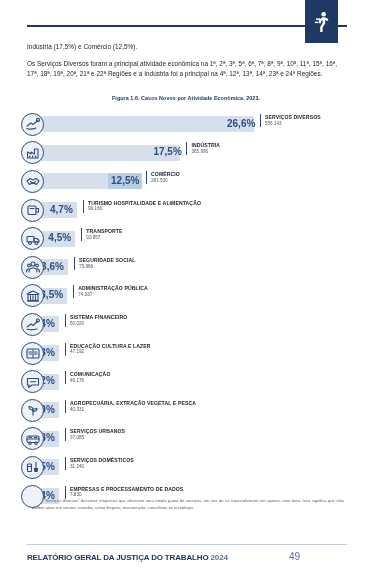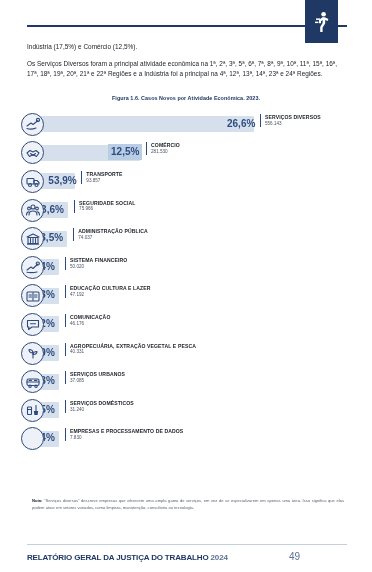--- a/index.html
+++ b/index.html
@@ -137,45 +137,80 @@
           <div class="pct" style="left: 185px;">26,6%</div>
           <div class="lbl" style="left: 221px;">
             <span class="name">SERVIÇOS DIVERSOS</span>
             <span class="count">556.143</span>
           </div>
         </div>
       </div>
       <div class="row">
         <div class="icon-wrap">
           <svg width="16" height="16" viewBox="0 0 16 16">
+            <path d="M2.5 13 L2.5 7 L6 9 L6 7 L9.5 9 L9.5 4 L13 4 L13 13 Z" fill="none" stroke="#2e4a7d" stroke-width="1.1" stroke-linecap="round" stroke-linejoin="round"></path>
+            <rect x="4" y="10.5" width="1.2" height="2.2" fill="#2e4a7d"></rect>
+            <rect x="7" y="10.5" width="1.2" height="2.2" fill="#2e4a7d"></rect>
+            <rect x="10" y="10.5" width="1.2" height="2.2" fill="#2e4a7d"></rect>
+          </svg>
+        </div>
+        <div class="bar-area">
+          <div class="bar" style="width: 141.447px;"></div>
+          <div class="pct" style="left: 111.447px;">17,5%</div>
+          <div class="lbl" style="left: 147.447px;">
+            <span class="name">INDÚSTRIA</span>
+            <span class="count">365.996</span>
+          </div>
+        </div>
+      </div>
+      <div class="row">
+        <div class="icon-wrap">
+          <svg width="16" height="16" viewBox="0 0 16 16">
             <path d="M2 8 L5 5.5 L8 7 L11 5.5 L14 8 L11.5 11.5 L8 9.5 L4.5 11.5 Z" fill="none" stroke="#2e4a7d" stroke-width="1.1" stroke-linecap="round" stroke-linejoin="round"></path>
             <path d="M5.5 8.5 L8 10.5 L10.5 8.5" fill="none" stroke="#2e4a7d" stroke-width="1.1" stroke-linecap="round" stroke-linejoin="round"></path>
           </svg>
         </div>
         <div class="bar-area">
           <div class="bar" style="width: 101.034px;"></div>
           <div class="pct hl" style="left: 69.0338px;">12,5%</div>
           <div class="lbl" style="left: 107.034px;">
             <span class="name">COMÉRCIO</span>
             <span class="count">281.530</span>
           </div>
         </div>
       </div>
       <div class="row">
         <div class="icon-wrap">
           <svg width="16" height="16" viewBox="0 0 16 16">
+            <rect x="3" y="4" width="8" height="8.5" rx="1" fill="none" stroke="#2e4a7d" stroke-width="1.1" stroke-linecap="round" stroke-linejoin="round"></rect>
+            <path d="M11 6.5 L13.5 6.5 L13.5 10 L11 10" fill="none" stroke="#2e4a7d" stroke-width="1.1" stroke-linecap="round" stroke-linejoin="round"></path>
+            <path d="M5 6.5 L9 6.5" fill="none" stroke="#2e4a7d" stroke-width="1.1" stroke-linecap="round" stroke-linejoin="round"></path>
+          </svg>
+        </div>
+        <div class="bar-area">
+          <div class="bar" style="width: 37.9887px;"></div>
+          <div class="pct" style="left: 7.98872px;">4,7%</div>
+          <div class="lbl" style="left: 43.9887px;">
+            <span class="name">TURISMO HOSPITALIDADE E ALIMENTAÇÃO</span>
+            <span class="count">99.166</span>
+          </div>
+        </div>
+      </div>
+      <div class="row">
+        <div class="icon-wrap">
+          <svg width="16" height="16" viewBox="0 0 16 16">
             <rect x="2" y="5.5" width="7" height="5.5" rx=".8" fill="none" stroke="#2e4a7d" stroke-width="1.1" stroke-linecap="round" stroke-linejoin="round"></rect>
             <path d="M9 7.5 L12 7.5 L14 9.5 L14 11 L9 11 Z" fill="none" stroke="#2e4a7d" stroke-width="1.1" stroke-linecap="round" stroke-linejoin="round"></path>
             <circle cx="5" cy="12" r="1.5" fill="none" stroke="#2e4a7d" stroke-width="1.1" stroke-linecap="round" stroke-linejoin="round"></circle>
             <circle cx="11.5" cy="12" r="1.5" fill="none" stroke="#2e4a7d" stroke-width="1.1" stroke-linecap="round" stroke-linejoin="round"></circle>
           </svg>
         </div>
         <div class="bar-area">
           <div class="bar" style="width: 36.3722px;"></div>
-          <div class="pct" style="left: 6.37218px;">53,9%</div>
+          <div class="pct" style="left: 6.37218px;">4,5%</div>
           <div class="lbl" style="left: 42.3722px;">
             <span class="name">TRANSPORTE</span>
             <span class="count">93.857</span>
           </div>
         </div>
       </div>
       <div class="row">
         <div class="icon-wrap">
           <svg width="16" height="16" viewBox="0 0 16 16">
             <circle cx="8" cy="5" r="2" fill="none" stroke="#2e4a7d" stroke-width="1.1" stroke-linecap="round" stroke-linejoin="round"></circle>

